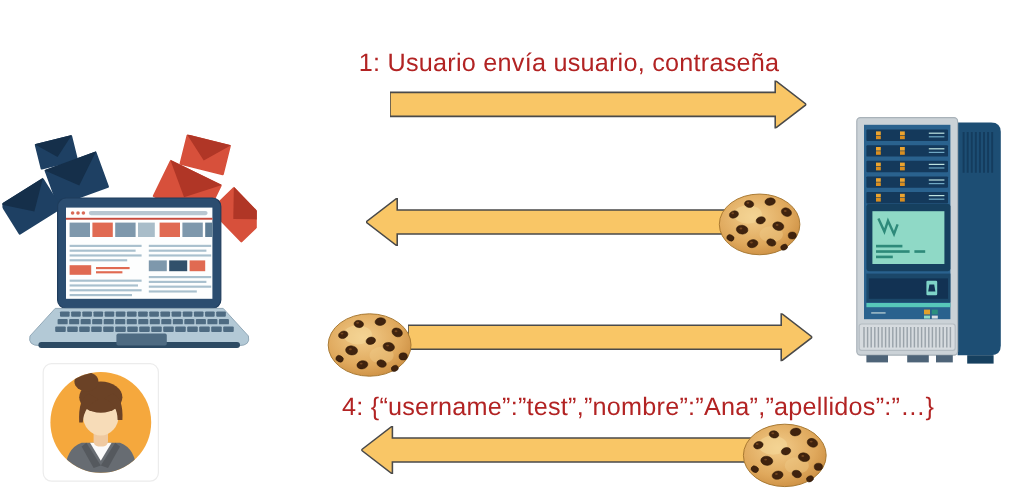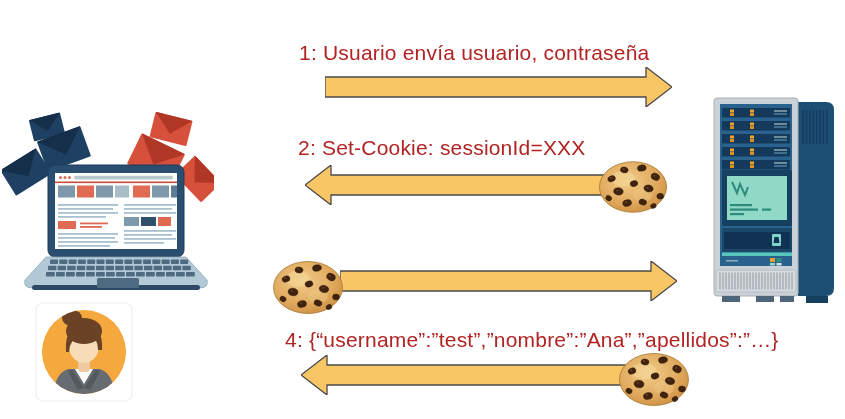--- a/index.html
+++ b/index.html
@@ -311,21 +311,20 @@
         <rect x="46" y="204" width="18" height="6"></rect>
         <rect x="70" y="204" width="14" height="6"></rect>
     </g>
   </svg>
 
   <div class="msg-label" style="left:299px;top:41px">1: Usuario envía usuario, contraseña</div>
   <svg class="abs" style="left:325px;top:67px" width="347" height="40" viewBox="0 0 347 40" aria-hidden="true">
     <polygon points="0,10 321,10 321,0 347,20 321,40 321,30 0,30" style="fill:var(--arrow-fill);stroke:var(--arrow-stroke)" stroke-width="1.3"></polygon>
   </svg>
 
-  <div class="msg-label" style="left:298px;top:136px">2: Set-Cookie: sessionId=XXX</div>
   <svg class="abs" style="left:305px;top:165px" width="347" height="40" viewBox="0 0 347 40" aria-hidden="true">
     <polygon points="347,10 26,10 26,0 0,20 26,40 26,30 347,30" style="fill:var(--arrow-fill);stroke:var(--arrow-stroke)" stroke-width="1.3"></polygon>
   </svg>
 
   <svg class="abs" style="left:340px;top:261px" width="337" height="40" viewBox="0 0 337 40" aria-hidden="true">
     <polygon points="0,10 311,10 311,0 337,20 311,40 311,30 0,30" style="fill:var(--arrow-fill);stroke:var(--arrow-stroke)" stroke-width="1.3"></polygon>
   </svg>
 
   <div class="msg-label" style="left:285px;top:328px">4: {“username”:”test”,”nombre”:”Ana”,”apellidos”:”…}</div>
   <svg class="abs" style="left:301px;top:355px" width="339" height="40" viewBox="0 0 339 40" aria-hidden="true">

